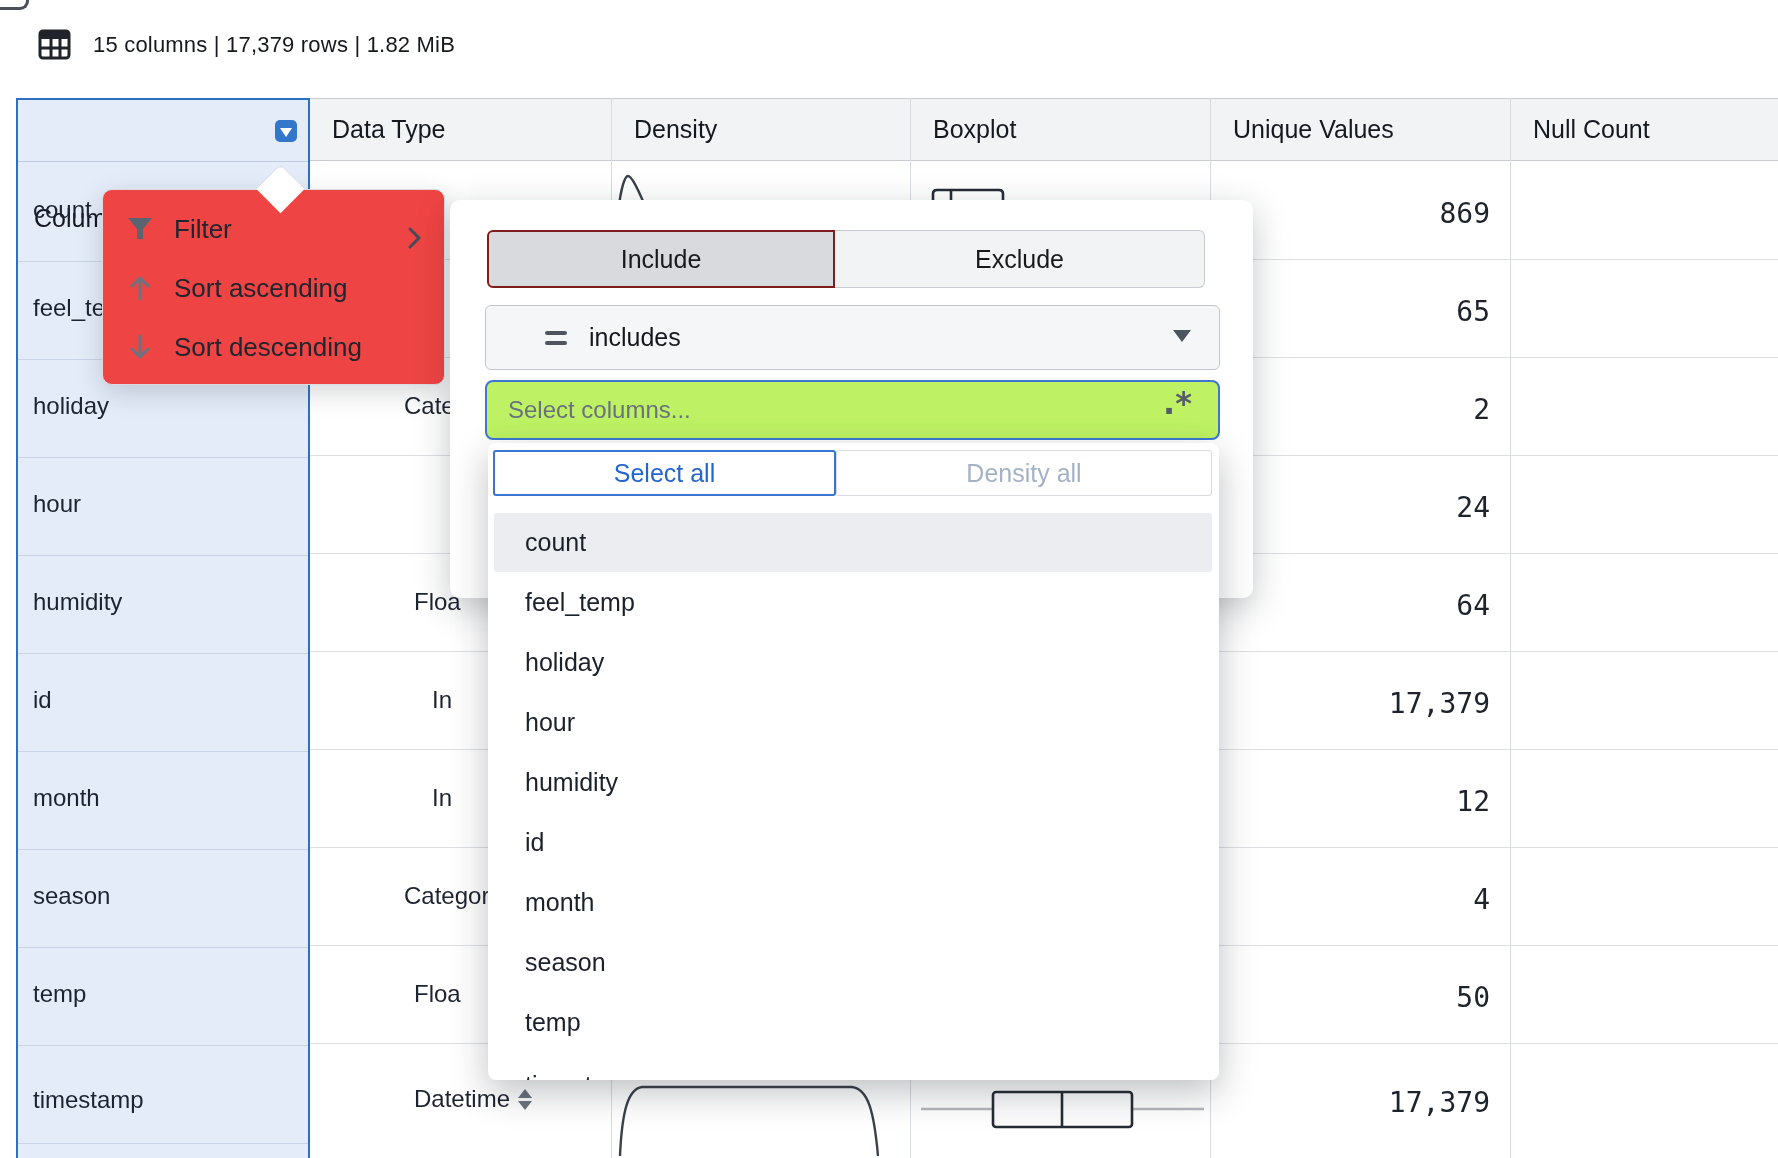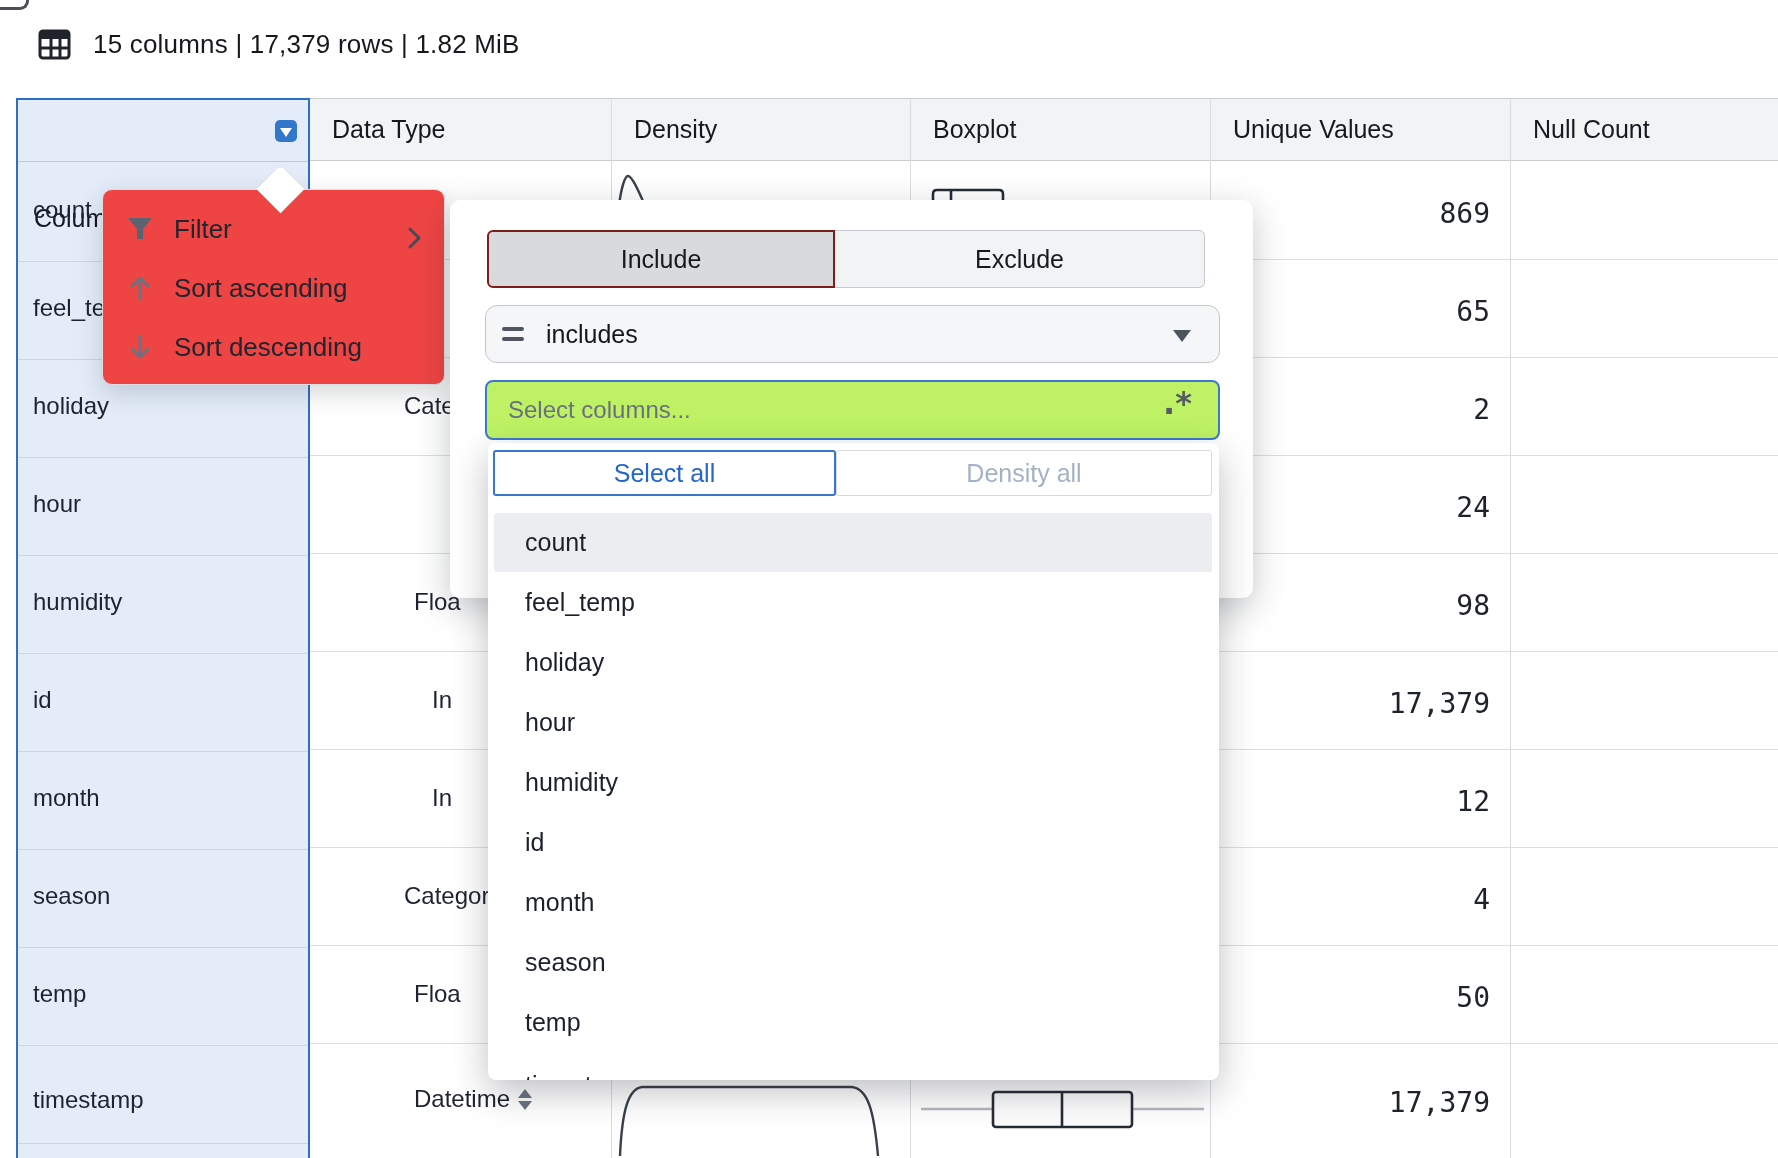--- a/index.html
+++ b/index.html
@@ -4,21 +4,21 @@
 <style>
   html,body{margin:0;padding:0;background:#ffffff;font-family:"Liberation Sans",sans-serif;}
   #stage{position:relative;width:1778px;height:1158px;background:#ffffff;overflow:hidden;}
 
   
   .corner-frag{position:absolute;left:0;top:-3px;width:26px;height:10px;
     border-bottom:3px solid #4b5056;border-right:3px solid #4b5056;border-bottom-right-radius:9px;}
 
   
   .stats{position:absolute;left:38px;top:28px;display:flex;align-items:center;gap:22px;}
-  .stats-text{font-size:26px;color:#15181d;letter-spacing:.2px;}
+  .stats-text{font-size:22px;color:#15181d;letter-spacing:.2px;}
   .hdr-row{position:absolute;left:16px;top:98px;height:63px;right:0;background:#f2f3f5;border-top:1px solid #c9ccd1;border-bottom:1px solid #c9ccd1;box-sizing:border-box;}
   .hdr-cell{position:absolute;top:98px;height:63px;display:flex;align-items:center;font-size:25px;color:#14181f;box-sizing:border-box;}
   .vline{position:absolute;top:98px;bottom:0;width:1px;background:#d8dbdf;}
   .rowsep{position:absolute;height:1px;background:#dcdee2;left:310px;right:0;}
 
   
   .col-selected{position:absolute;left:16px;top:98px;width:294px;bottom:0;background:#e4ecf9;
     border-left:2px solid #2d6fc1;border-right:2px solid #2d6fc1;border-top:2px solid #2d6fc1;box-sizing:border-box;}
   .col-selected .sep{position:absolute;left:0;right:0;height:1px;background:#c9d4e6;}
   .col-hdr-label{position:absolute;left:16px;top:104px;font-size:25px;color:#14181f;}
@@ -46,22 +46,22 @@
   .ctx-item .lbl{margin-left:20px;font-size:26px;color:#20252e;}
   .ctx-chevron{position:absolute;right:22px;top:26px;z-index:22;}
 
   
   .fpanel{position:absolute;left:450px;top:200px;width:803px;height:398px;background:#ffffff;border-radius:10px;
     box-shadow:0 10px 34px rgba(25,30,40,.25);z-index:30;}
   .toggle{position:absolute;left:37px;top:30px;width:733px;height:58px;display:flex;box-sizing:border-box;}
   .toggle .seg{height:100%;display:flex;align-items:center;justify-content:center;font-size:25px;color:#17191d;box-sizing:border-box;}
   .seg-include{width:348px;background:#d8dade;border:2px solid #7f1d1d;border-radius:6px 0 0 6px;}
   .seg-exclude{width:370px;background:#f2f3f5;border:1px solid #c7cad0;border-left:none;border-radius:0 6px 6px 0;}
-  .op-select{position:absolute;left:35px;top:105px;width:735px;height:58px;background:#f5f6f8;border:1px solid #c2c6cc;border-radius:12px;
-    display:flex;align-items:center;box-sizing:border-box;}
+  .op-select{position:absolute;left:35px;top:105px;width:735px;height:65px;background:#f5f6f8;border:1px solid #c2c6cc;border-radius:6px;
+    display:flex;align-items:center;box-sizing:border-box;padding-left:43px;}
   .eq-icon{margin-left:16px;display:flex;flex-direction:column;gap:6px;}
   .eq-icon i{display:block;width:22px;height:4px;background:#4e555f;border-radius:2px;}
   .op-label{margin-left:22px;font-size:25px;color:#14171c;}
   .op-caret{position:absolute;right:28px;top:24px;width:0;height:0;border-left:9px solid transparent;border-right:9px solid transparent;border-top:12px solid #4b5560;}
   .col-input{position:absolute;left:35px;top:180px;width:735px;height:60px;background:#bef264;border:2px solid #3c77d2;border-radius:8px;
     display:flex;align-items:center;box-sizing:border-box;}
   .col-input .ph{margin-left:21px;font-size:24px;color:#69707e;}
   .regex-ic{position:absolute;right:26px;top:2px;font-size:32px;font-weight:bold;color:#555c68;font-family:"DejaVu Sans",sans-serif;}
 
   
@@ -155,21 +155,21 @@
     <span class="sort-updown">
         <i class="u"></i>
         <i class="d"></i>
       </span>
   </div>
 
   <div class="uval" style="top:197px;">869</div>
   <div class="uval" style="top:295px;">65</div>
   <div class="uval" style="top:393px;">2</div>
   <div class="uval" style="top:491px;">24</div>
-  <div class="uval" style="top:589px;">98</div>
+  <div class="uval" style="top:589px;">64</div>
   <div class="uval" style="top:687px;">17,379</div>
   <div class="uval" style="top:785px;">12</div>
   <div class="uval" style="top:883px;">4</div>
   <div class="uval" style="top:981px;">50</div>
   <div class="uval" style="top:1086px;">17,379</div>
 
   <svg class="gfx" style="left:612px;top:161px;" width="299" height="98">
     <path d="M6,52 C9,26 13,15 16,15 C20,15 27,30 36,52" fill="none" stroke="#3a414b" stroke-width="2.4"></path>
   </svg>
   <svg class="gfx" style="left:911px;top:161px;" width="300" height="98">

